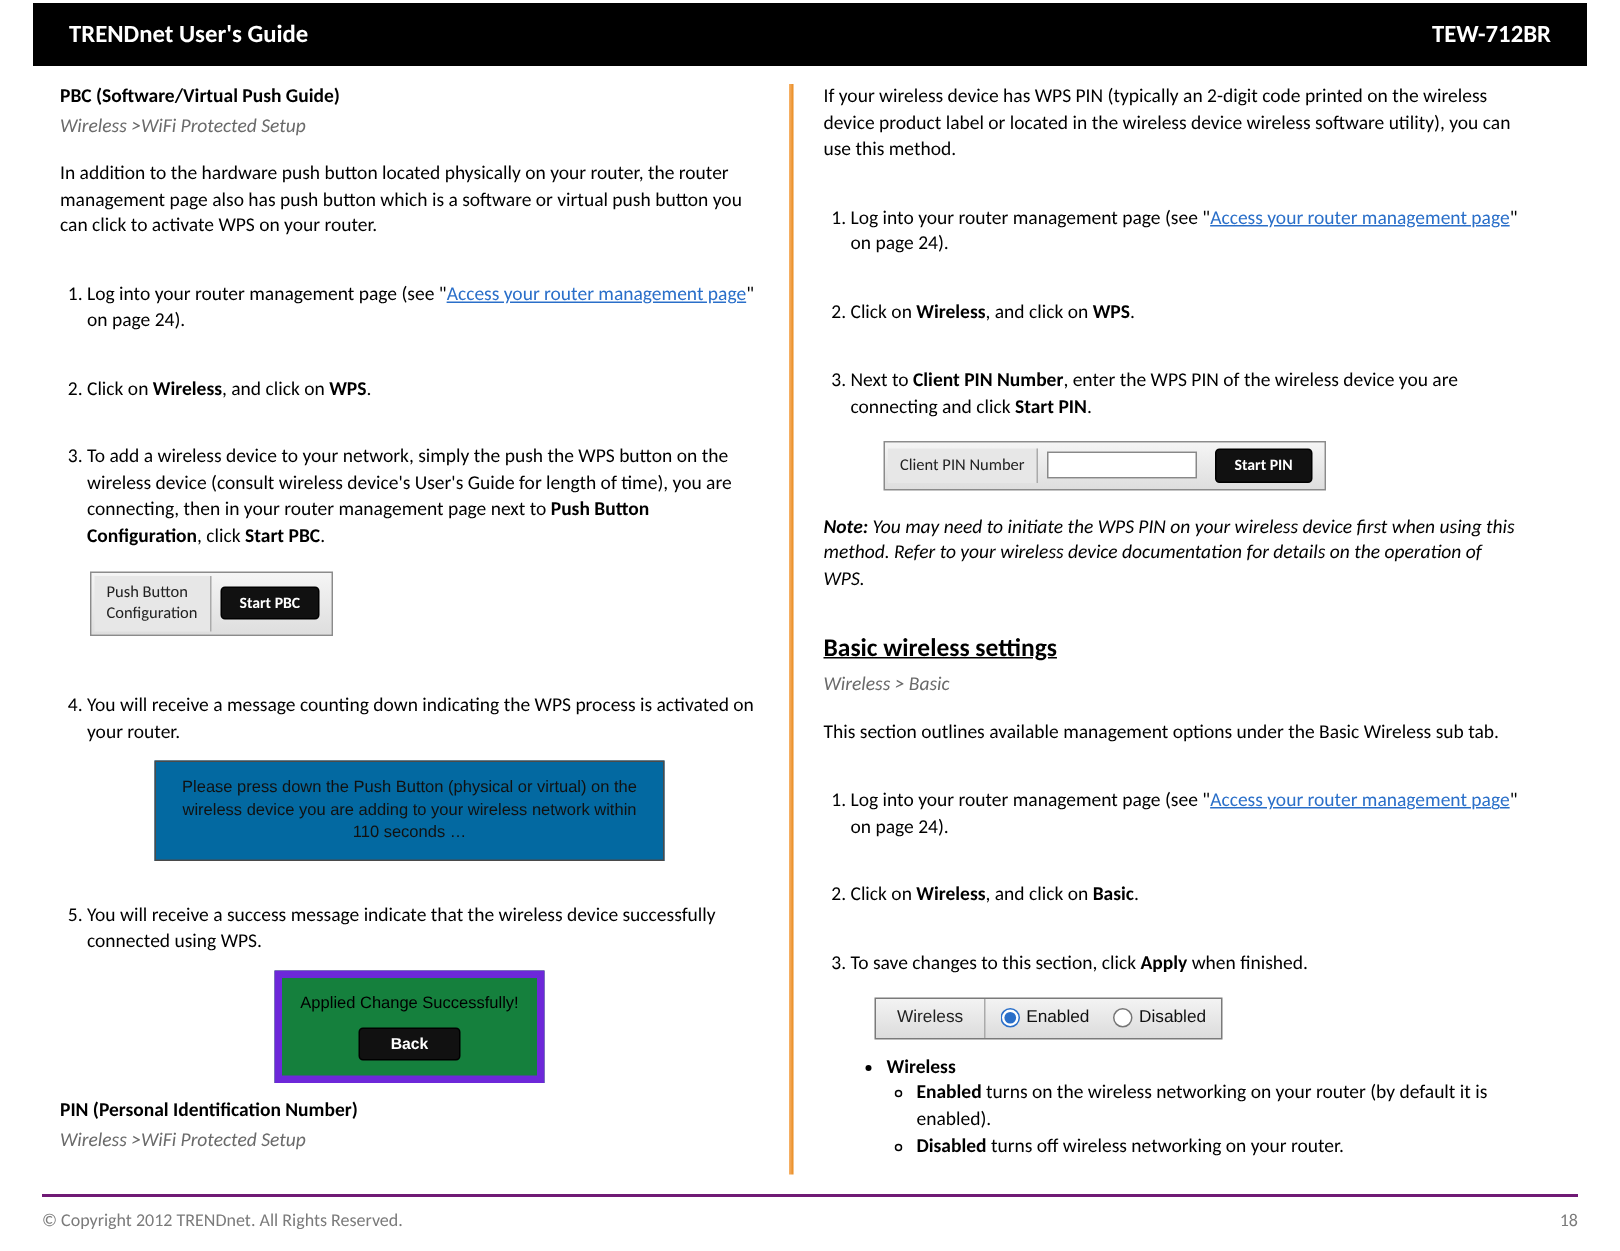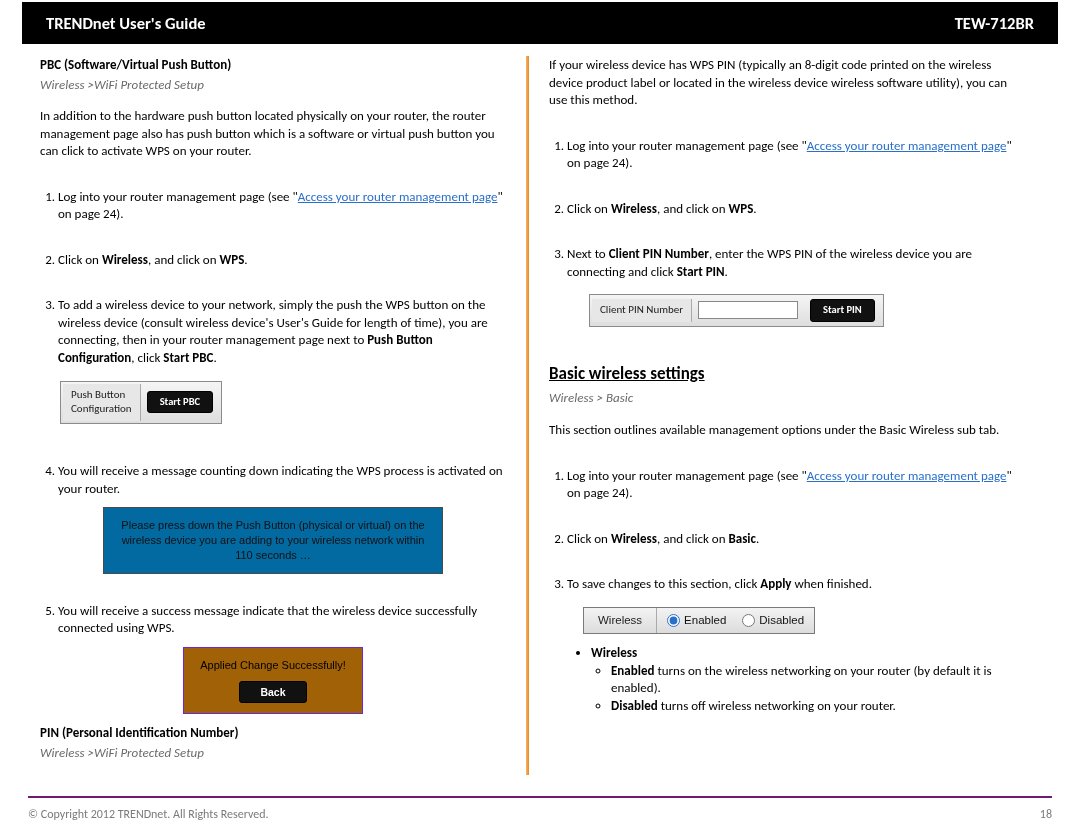--- a/index.html
+++ b/index.html
@@ -96,22 +96,22 @@
     border: 1px solid #4a4a4a;
     font-size: 11px;
     color: #111;
     width: 340px;
     margin: 8px auto 14px auto;
     padding: 10px 12px;
     text-align: center;
     font-family: Arial, sans-serif;
   }
   .success-panel {
-    background: #a16207;
-    border: 1px solid #6d28d9;
+    background: #15803d;
+    border: 5px solid #6d28d9;
     width: 180px;
     margin: 6px auto 10px auto;
     padding: 10px 6px 8px;
     text-align: center;
     font-size: 11px;
     font-family: Arial, sans-serif;
   }
   .success-panel .ui-btn { margin-top: 8px; padding: 3px 20px; }
   .wireless-toggle {
     border: 1px solid #7a7a7a;
@@ -144,21 +144,21 @@
 <body>
 
 <div class="header-bar">
   <span>TRENDnet User's Guide</span>
   <span>TEW-712BR</span>
 </div>
 
 <div class="content">
 
   <div class="col">
-    <div class="sec-title">PBC (Software/Virtual Push Button)</div>
+    <div class="sec-title">PBC (Software/Virtual Push Guide)</div>
     <div class="breadcrumb">Wireless &gt;WiFi Protected Setup</div>
     <p>In addition to the hardware push button located physically on your router, the router management page also has push button which is a software or virtual push button you can click to activate WPS on your router.</p>
 
     <ol>
       <li>
         <span>Log into your router management page (see "</span><span class="link">Access your router management page</span><span>" on page 24).</span>
       </li>
       <li>
         <span>Click on </span><b>Wireless</b><span>, and click on </span><b>WPS</b><span>.</span>
       </li>
@@ -188,40 +188,41 @@
       <div class="ui-btn">Back</div>
     </div>
 
     <div class="sec-title">PIN (Personal Identification Number)</div>
     <div class="breadcrumb">Wireless &gt;WiFi Protected Setup</div>
   </div>
 
   <div class="divider"></div>
 
   <div class="col">
-    <p>If your wireless device has WPS PIN (typically an 8-digit code printed on the wireless device product label or located in the wireless device wireless software utility), you can use this method.</p>
+    <p>If your wireless device has WPS PIN (typically an 2-digit code printed on the wireless device product label or located in the wireless device wireless software utility), you can use this method.</p>
 
     <ol>
       <li>
         <span>Log into your router management page (see "</span><span class="link">Access your router management page</span><span>" on page 24).</span>
       </li>
       <li>
         <span>Click on </span><b>Wireless</b><span>, and click on </span><b>WPS</b><span>.</span>
       </li>
       <li>
         <span>Next to </span><b>Client PIN Number</b><span>, enter the WPS PIN of the wireless device you are connecting and click </span><b>Start PIN</b><span>.</span>
       </li>
     </ol>
 
     <div class="ui-box" style="margin-left:40px;">
       <div class="ui-label right">Client PIN Number</div>
       <span class="ui-input"></span>
       <div class="ui-btn">Start PIN</div>
     </div>
 
+    <p class="note"><b><i>Note:</i></b><i></i><span id="pinnote" style="font-style: italic;"> You may need to initiate the WPS PIN on your wireless device first when using this method. Refer to your wireless device documentation for details on the operation of WPS.</span></p>
 
     <div class="h2">Basic wireless settings</div>
     <div class="breadcrumb">Wireless &gt; Basic</div>
     <p>This section outlines available management options under the Basic Wireless sub tab.</p>
 
     <ol>
       <li>
         <span>Log into your router management page (see "</span><span class="link">Access your router management page</span><span>" on page 24).</span>
       </li>
       <li>

